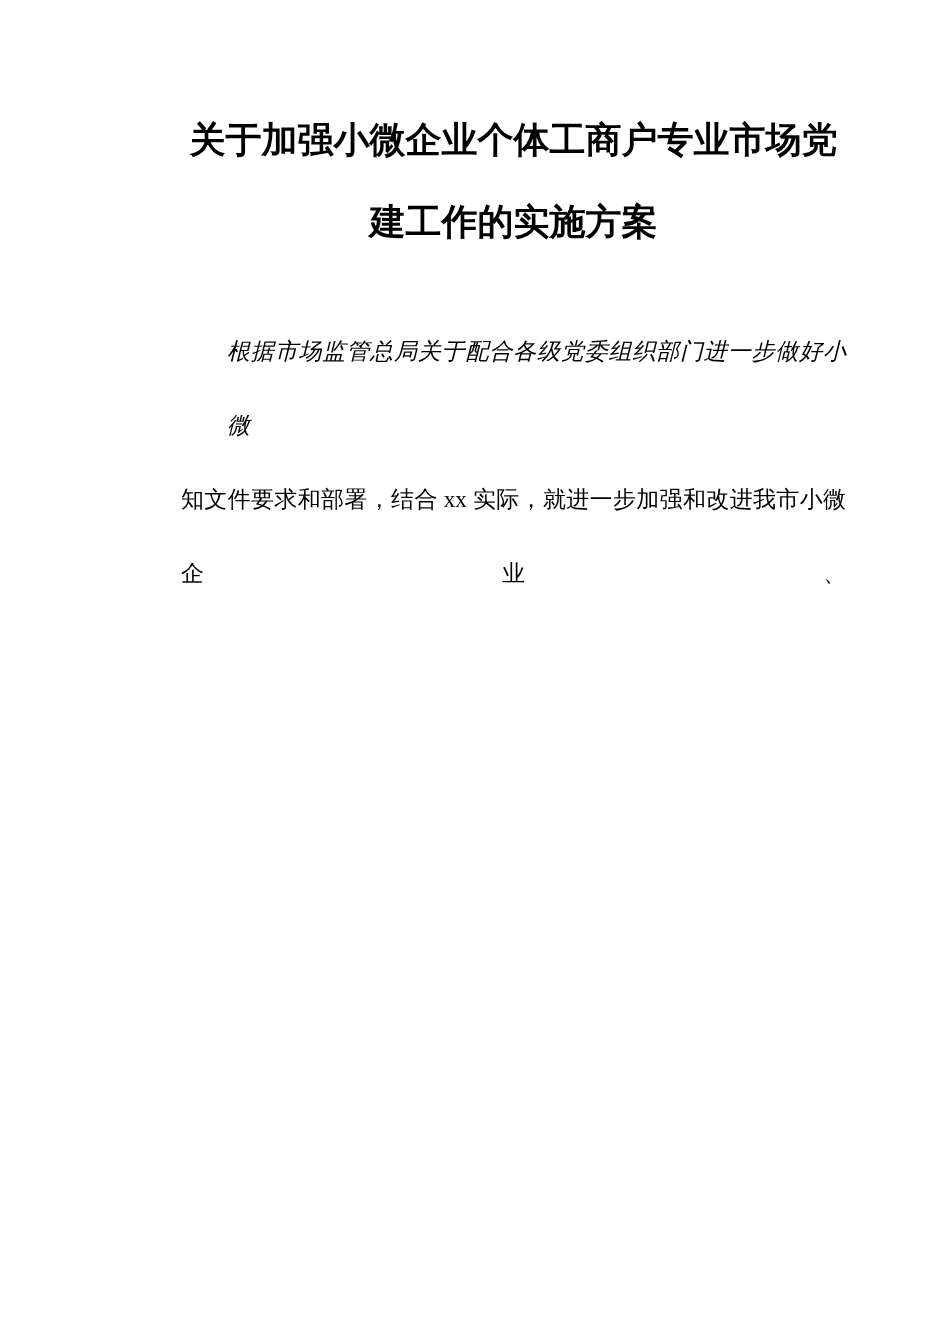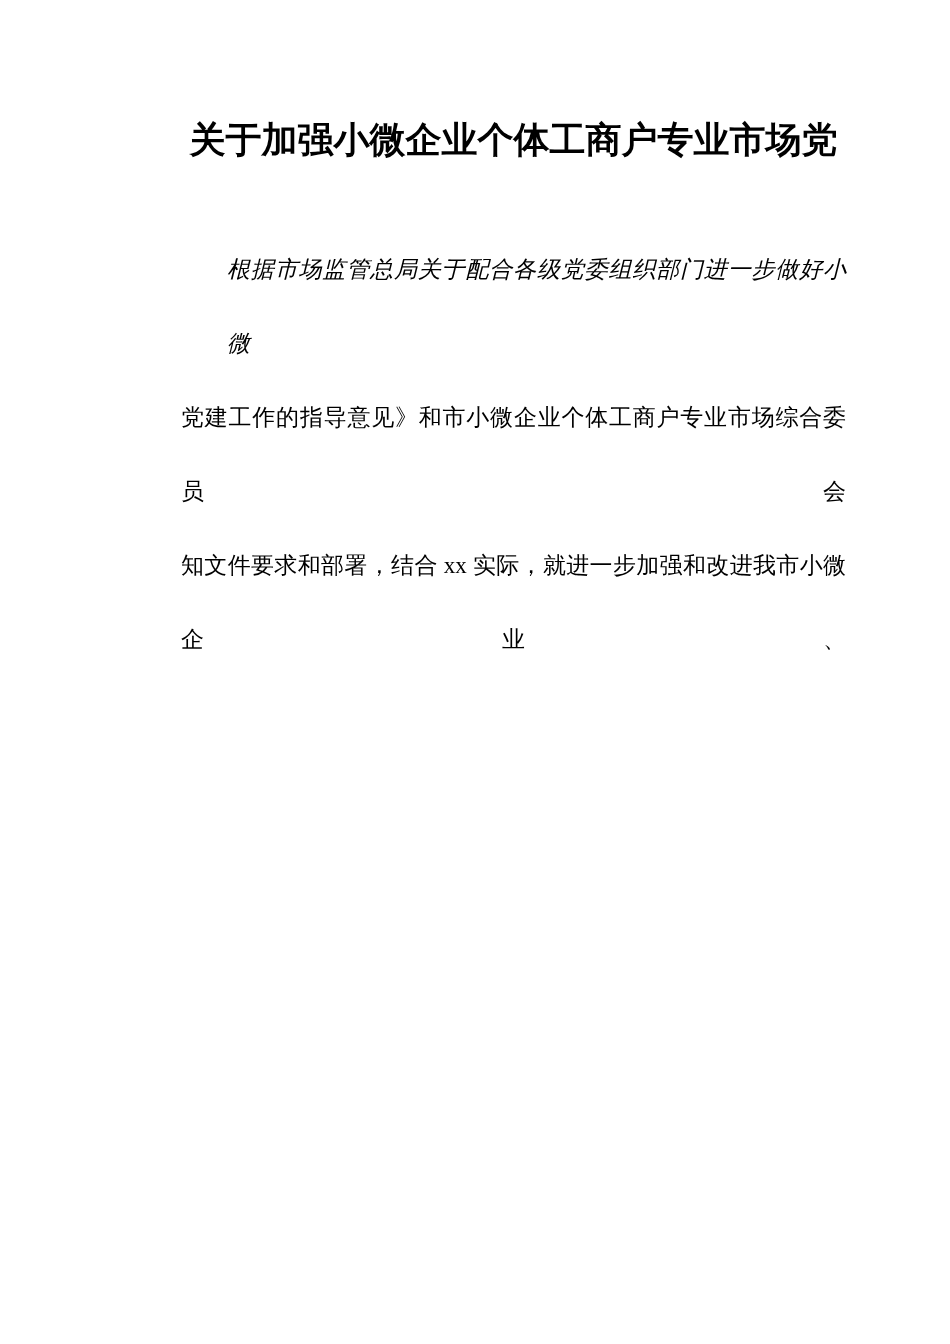--- a/index.html
+++ b/index.html
@@ -40,22 +40,22 @@
   }
   .indent { padding-left: 46px; font-style: italic; }
 </style>
 </head>
 <body>
 
 <div class="page">
 
   <div class="doc-title">
     <div class="title-line">关于加强小微企业个体工商户专业市场党</div>
+    <div class="title-line">建工作的实施方案</div>
   </div>
 
   <div class="para p1">
     <div class="line full indent">根据市场监管总局关于配合各级党委组织部门进一步做好小微</div>
-    <div class="line full">党建工作的指导意见》和市小微企业个体工商户专业市场综合委员会</div>
     <div class="line full">知文件要求和部署，结合 xx 实际，就进一步加强和改进我市小微企业、</div>
 
   </div>
 
 </div>
 
 </body></html>

